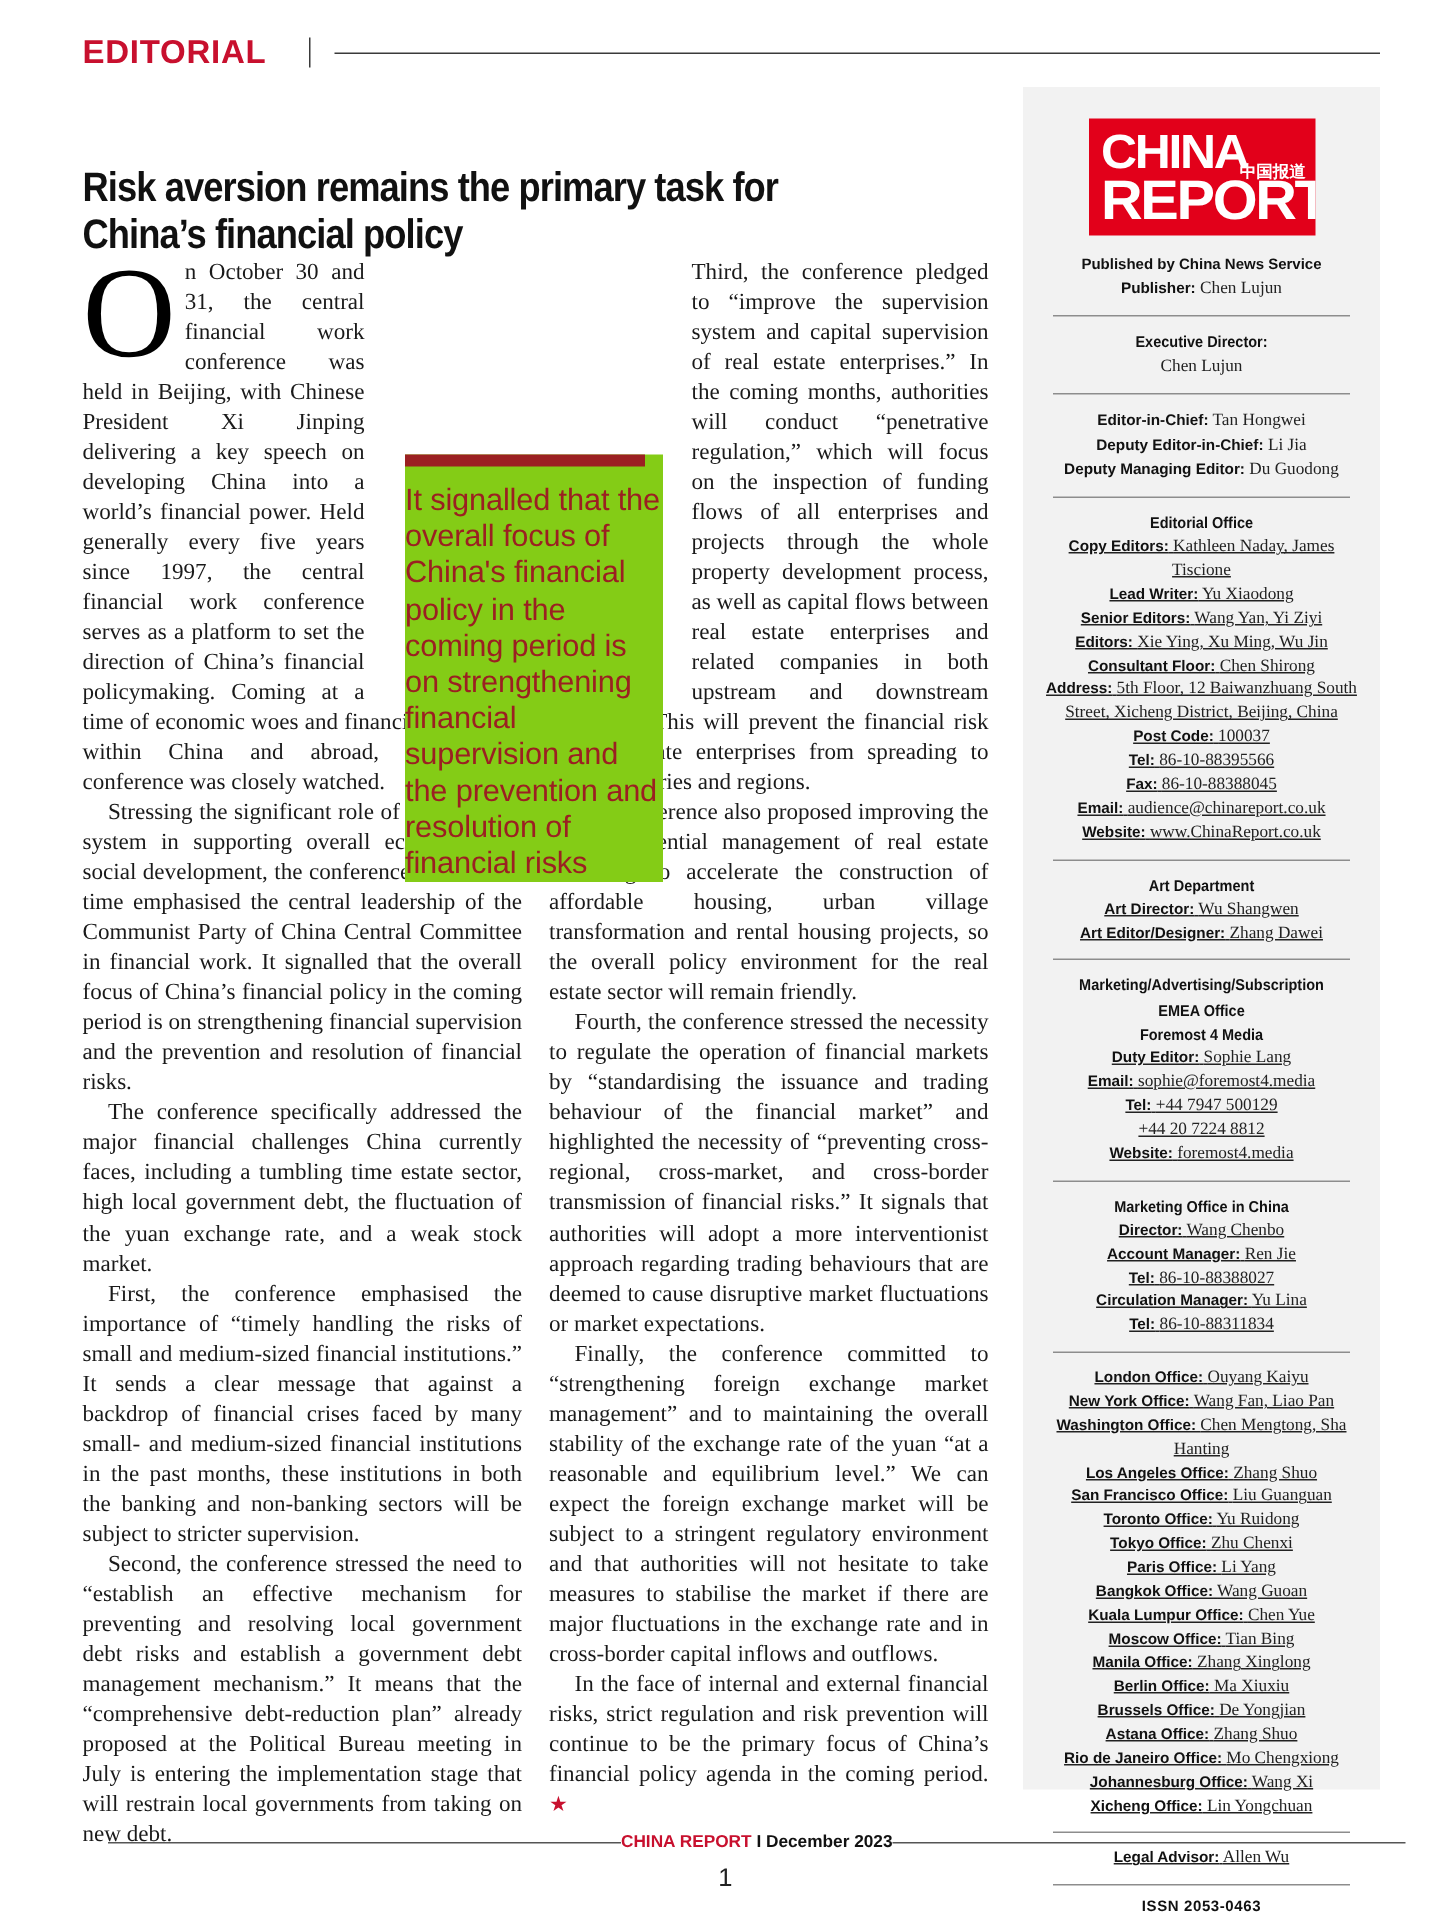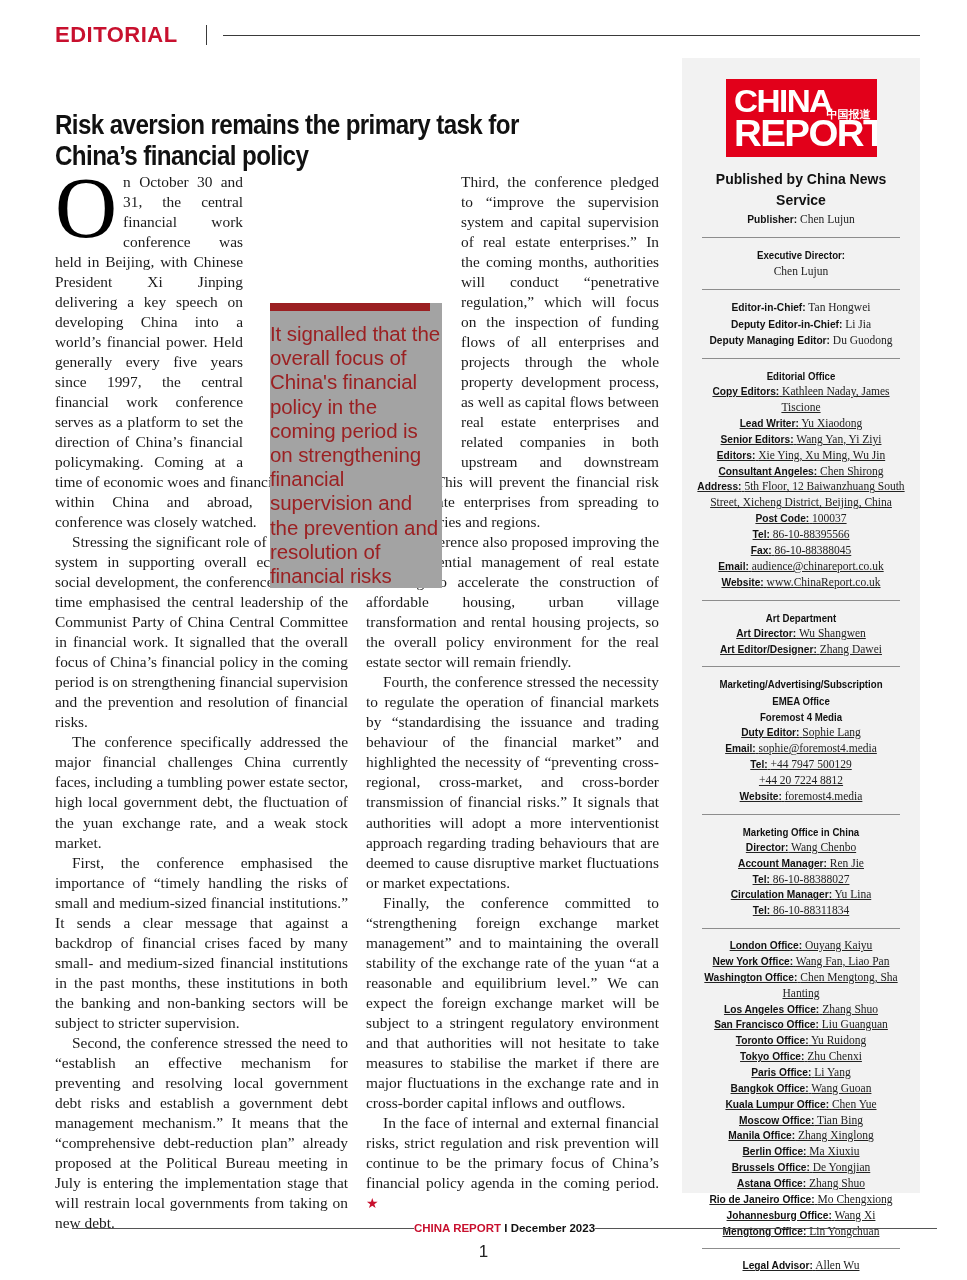--- a/index.html
+++ b/index.html
@@ -109,21 +109,21 @@
     shape-outside: border-box;
   }
 
   
   .pullquote {
     position: absolute;
     left: 270px;
     top: 303px;
     width: 172px;
     z-index: 5;
-    background: #a3a3a3;
+    background: #84cc16;
   }
   .pullquote-rule {
     width: 160px;
     height: 8px;
     background: #9b2022;
     margin-bottom: 11px;
   }
   .pullquote-text {
     font-family: "Liberation Sans", sans-serif;
     font-weight: normal;
@@ -204,21 +204,21 @@
   .sb-line b {
     font-family: "Liberation Sans", sans-serif;
     font-weight: bold;
     font-size: 10.2px;
     color: #111111;
   }
   .sb-line.tight { line-height: 1.38; text-decoration: underline; }
   .sb-plain {
     font-family: "Liberation Sans", sans-serif;
     font-weight: bold;
-    font-size: 14px;
+    font-size: 10px;
     color: #111111;
     line-height: 1.5;
   }
   .sb-issn {
     font-family: "Liberation Sans", sans-serif;
     font-weight: bold;
     font-size: 10px;
     letter-spacing: 0.4px;
     color: #111111;
     margin-top: 4px;
@@ -272,21 +272,21 @@
 
   <div class="pullquote">
     <div class="pullquote-rule"></div>
     <div class="pullquote-text">It signalled that the overall focus of China's financial policy in the coming period is on strengthening financial supervision and the prevention and resolution of financial risks</div>
   </div>
 
   <div class="col col-left">
     <div class="shape-left"></div>
     <p class="first"><span class="dropcap">O</span><span>n October 30 and 31, the central financial work conference was held in Beijing, with Chinese President Xi Jinping delivering a key speech on developing China into a world’s financial power. Held generally every five years since 1997, the central financial work conference serves as a platform to set the direction of China’s financial policymaking. Coming at a time of economic woes and financial risks both within China and abroad, this year’s conference was closely watched.</span></p>
     <p><span>Stressing the significant role of the financial system in supporting overall economic and social development, the conference for the first time emphasised the central leadership of the Communist Party of China Central Committee in financial work. It signalled that the overall focus of China’s financial policy in the coming period is on strengthening financial supervision and the prevention and resolution of financial risks.</span></p>
-    <p><span>The conference specifically addressed the major financial challenges China currently faces, including a tumbling power estate sector, high local government debt, the fluctuation of the yuan exchange rate, and a weak stock market.</span></p>
+    <p><span>The conference specifically addressed the major financial challenges China currently faces, including a tumbling time estate sector, high local government debt, the fluctuation of the yuan exchange rate, and a weak stock market.</span></p>
     <p><span>First, the conference emphasised the importance of “timely handling the risks of small and medium-sized financial institutions.” It sends a clear message that against a backdrop of financial crises faced by many small- and medium-sized financial institutions in the past months, these institutions in both the banking and non-banking sectors will be subject to stricter supervision.</span></p>
     <p><span>Second, the conference stressed the need to “establish an effective mechanism for preventing and resolving local government debt risks and establish a government debt management mechanism.” It means that the “comprehensive debt-reduction plan” already proposed at the Political Bureau meeting in July is entering the implementation stage that will restrain local governments from taking on new debt.</span></p>
   </div>
 
   <div class="col col-mid">
     <div class="shape-mid"></div>
     <p class="first"><span>Third, the conference pledged to “improve the supervision system and capital supervision of real estate enterprises.” In the coming months, authorities will conduct “penetrative regulation,” which will focus on the inspection of funding flows of all enterprises and projects through the whole property development process, as well as capital flows between real estate enterprises and related companies in both upstream and downstream industries. This will prevent the financial risk of real estate enterprises from spreading to other industries and regions.</span></p>
     <p><span>The conference also proposed improving the macro-prudential management of real estate financing to accelerate the construction of affordable housing, urban village transformation and rental housing projects, so the overall policy environment for the real estate sector will remain friendly.</span></p>
     <p><span>Fourth, the conference stressed the necessity to regulate the operation of financial markets by “standardising the issuance and trading behaviour of the financial market” and highlighted the necessity of “preventing cross-regional, cross-market, and cross-border transmission of financial risks.” It signals that authorities will adopt a more interventionist approach regarding trading behaviours that are deemed to cause disruptive market fluctuations or market expectations.</span></p>
     <p><span>Finally, the conference committed to “strengthening foreign exchange market management” and to maintaining the overall stability of the exchange rate of the yuan “at a reasonable and equilibrium level.” We can expect the foreign exchange market will be subject to a stringent regulatory environment and that authorities will not hesitate to take measures to stabilise the market if there are major fluctuations in the exchange rate and in cross-border capital inflows and outflows.</span></p>
@@ -317,21 +317,21 @@
     <div class="sb-line"><b>Deputy Editor-in-Chief:</b> <span>Li Jia</span></div>
     <div class="sb-line"><b>Deputy Managing Editor:</b> <span>Du Guodong</span></div>
 
     <div class="hr"></div>
 
     <div class="sb-head">Editorial Office</div>
     <div class="sb-line tight"><b>Copy Editors:</b> <span>Kathleen Naday, James Tiscione</span></div>
     <div class="sb-line tight"><b>Lead Writer:</b> <span>Yu Xiaodong</span></div>
     <div class="sb-line tight"><b>Senior Editors:</b> <span>Wang Yan, Yi Ziyi</span></div>
     <div class="sb-line tight"><b>Editors:</b> <span>Xie Ying, Xu Ming, Wu Jin</span></div>
-    <div class="sb-line tight"><b>Consultant Angeles:</b> <span>Chen Shirong</span></div>
+    <div class="sb-line tight"><b>Consultant Floor:</b> <span>Chen Shirong</span></div>
     <div class="sb-line tight"><b>Address:</b> <span>5th Floor, 12 Baiwanzhuang South</span></div>
     <div class="sb-line tight">Street, Xicheng District, Beijing, China</div>
     <div class="sb-line tight"><b>Post Code:</b> <span>100037</span></div>
     <div class="sb-line tight"><b>Tel:</b> <span>86-10-88395566</span></div>
     <div class="sb-line tight"><b>Fax:</b> <span>86-10-88388045</span></div>
     <div class="sb-line tight"><b>Email:</b> <span>audience@chinareport.co.uk</span></div>
     <div class="sb-line tight"><b>Website:</b> <span>www.ChinaReport.co.uk</span></div>
 
     <div class="hr"></div>
 
@@ -371,21 +371,21 @@
     <div class="sb-line tight"><b>Paris Office:</b> <span>Li Yang</span></div>
     <div class="sb-line tight"><b>Bangkok Office:</b> <span>Wang Guoan</span></div>
     <div class="sb-line tight"><b>Kuala Lumpur Office:</b> <span>Chen Yue</span></div>
     <div class="sb-line tight"><b>Moscow Office:</b> <span>Tian Bing</span></div>
     <div class="sb-line tight"><b>Manila Office:</b> <span>Zhang Xinglong</span></div>
     <div class="sb-line tight"><b>Berlin Office:</b> <span>Ma Xiuxiu</span></div>
     <div class="sb-line tight"><b>Brussels Office:</b> <span>De Yongjian</span></div>
     <div class="sb-line tight"><b>Astana Office:</b> <span>Zhang Shuo</span></div>
     <div class="sb-line tight"><b>Rio de Janeiro Office:</b> <span>Mo Chengxiong</span></div>
     <div class="sb-line tight"><b>Johannesburg Office:</b> <span>Wang Xi</span></div>
-    <div class="sb-line tight"><b>Mengtong Office:</b> <span>Lin Yongchuan</span></div>
+    <div class="sb-line tight"><b>Xicheng Office:</b> <span>Lin Yongchuan</span></div>
 
     <div class="hr"></div>
 
     <div class="sb-line tight"><b>Legal Advisor:</b> <span>Allen Wu</span></div>
 
     <div class="hr"></div>
 
     <div class="sb-issn">ISSN 2053-0463</div>
 
   </aside>

